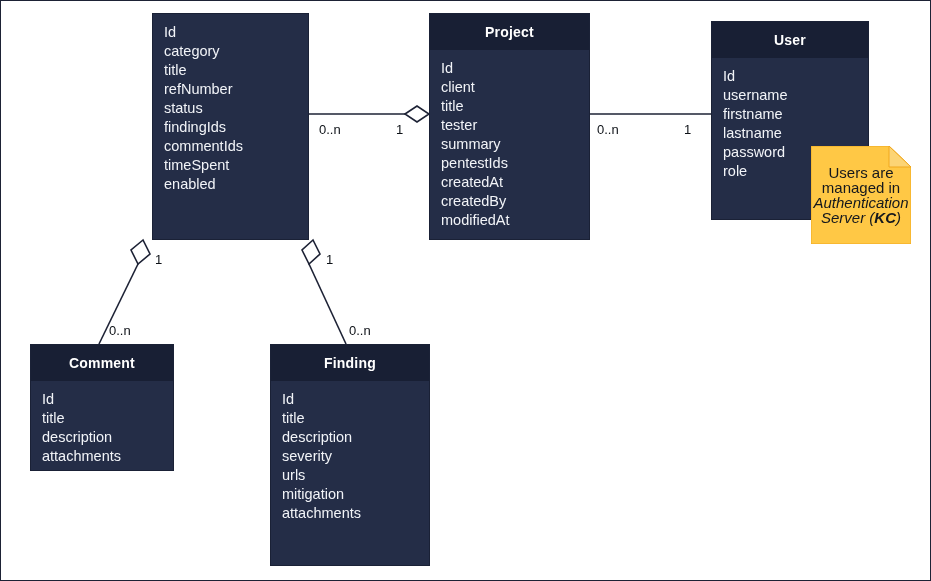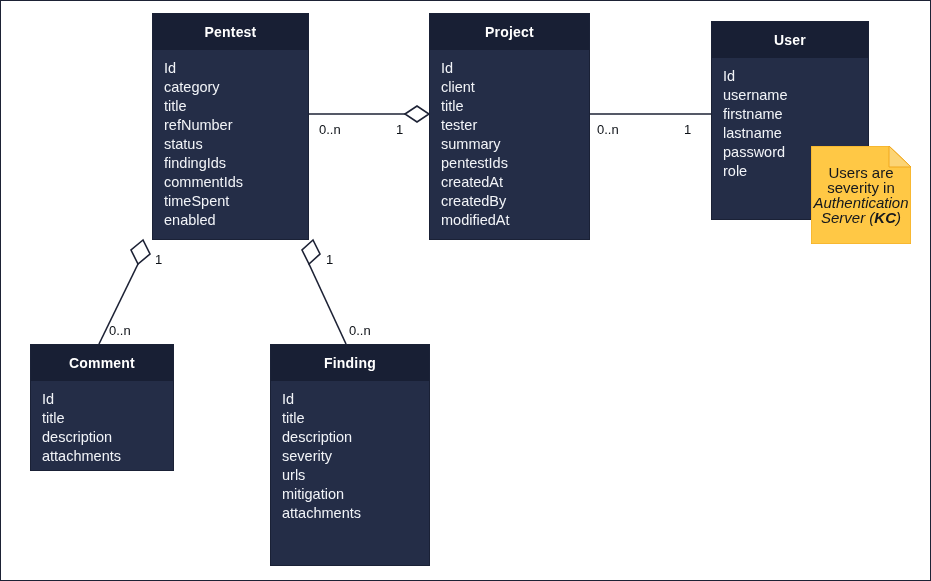--- a/index.html
+++ b/index.html
@@ -117,21 +117,20 @@
       <line x1="137" y1="263" x2="98" y2="343" stroke="#1d2235" stroke-width="1.6"></line>
     </g>
 
     <g ata-interactable="false">
       <polygon points="312,239 301,249 308,263 319,253" fill="#ffffff" stroke="#1d2235" stroke-width="1.6"></polygon>
       <line x1="308" y1="263" x2="345" y2="343" stroke="#1d2235" stroke-width="1.6"></line>
     </g>
   </svg>
 
   <div class="uml-class" style="left:151px; top:12px; width:157px; height:227px;">
-    <div class="uml-header">Pentest</div>
     <ul class="uml-attrs">
       <li class="uml-attr">Id</li>
       <li class="uml-attr">category</li>
       <li class="uml-attr">title</li>
       <li class="uml-attr">refNumber</li>
       <li class="uml-attr">status</li>
       <li class="uml-attr">findingIds</li>
       <li class="uml-attr">commentIds</li>
       <li class="uml-attr">timeSpent</li>
       <li class="uml-attr">enabled</li>
@@ -197,19 +196,19 @@
   <div class="mult-label" style="left:325px; top:251px;">1</div>
   <div class="mult-label" style="left:348px; top:322px;">0..n</div>
 
   <div class="sticky-note" style="left:810px; top:145px;">
     <svg width="100" height="98" viewBox="0 0 100 98">
       <polygon points="0,0 78,0 100,21 100,98 0,98" fill="#ffc845" stroke="#f0a81e" stroke-width="1"></polygon>
       <polygon points="78,0 100,21 78,21" fill="#fcd475" stroke="#f0a81e" stroke-width="1"></polygon>
     </svg>
     <div class="sticky-text">
       <span class="sticky-line">Users are</span>
-      <span class="sticky-line">severity in</span>
+      <span class="sticky-line">managed in</span>
       <span class="sticky-line italic">Authentication</span>
       <span class="sticky-line italic"><span>Server (</span><span class="sticky-kc">KC</span><span>)</span></span>
     </div>
   </div>
 
 </div>
 
 </body></html>

